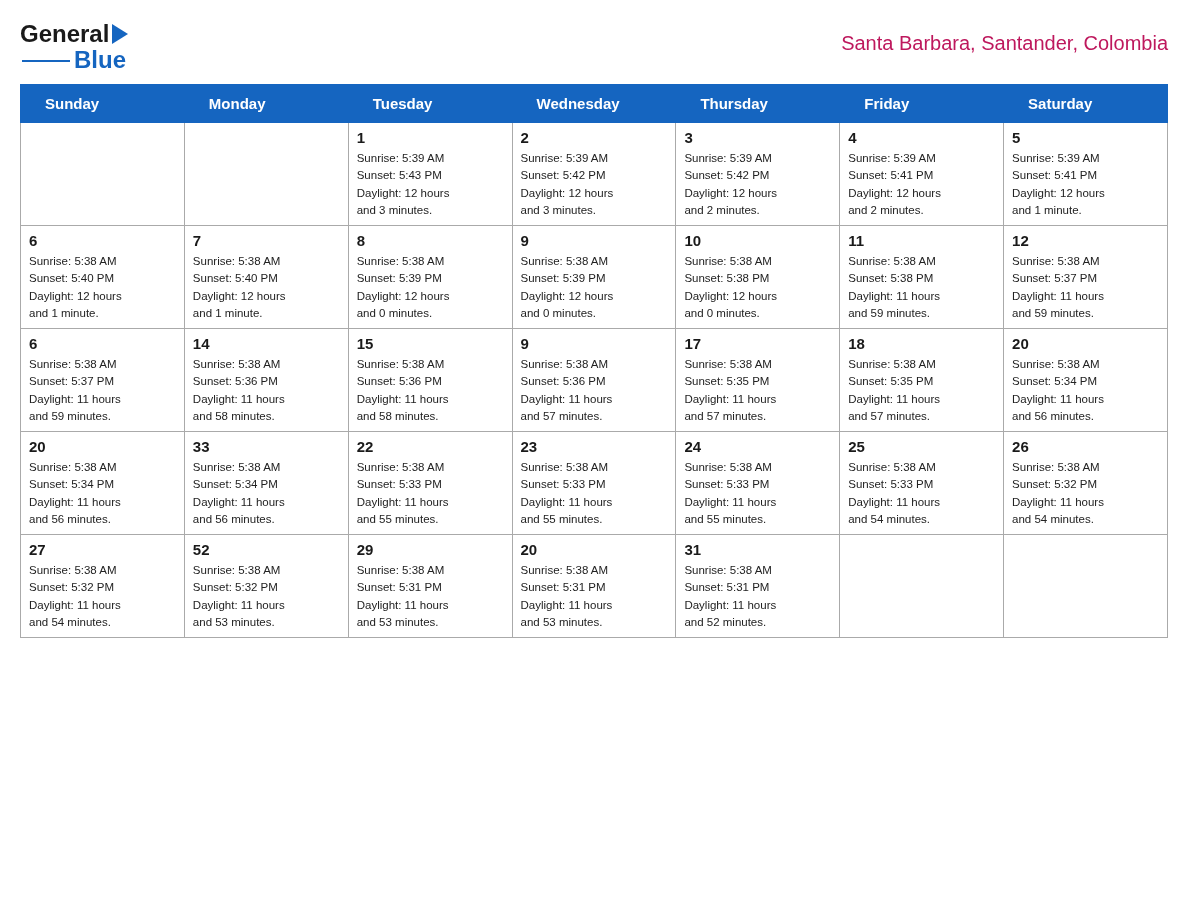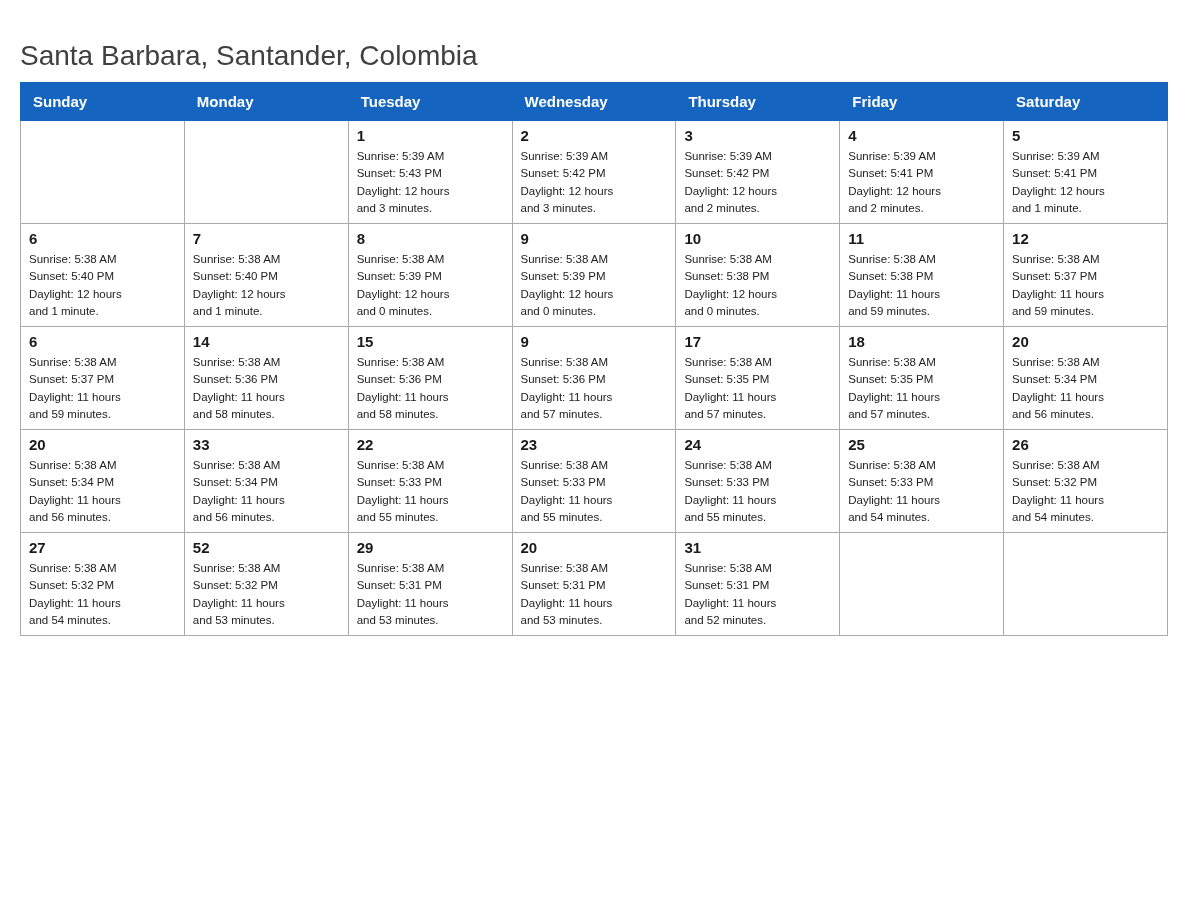--- a/index.html
+++ b/index.html
@@ -19,35 +19,35 @@
     .title-section {
       text-align: right;
     }
     .month-title {
       font-size: 52px;
       font-weight: normal;
       color: #1a1a1a;
       line-height: 1;
     }
     .location {
-      font-size: 28px;
-      color: #404040;
-      margin-top: 20px;
+      font-size: 20px;
+      color: #be185d;
+      margin-top: 12px;
     }
     .calendar {
       width: 100%;
       border-collapse: collapse;
       margin-top: 8px;
     }
     .calendar th {
       background-color: #1565c0;
       color: #fff;
       font-size: 15px;
       font-weight: bold;
-      padding: 10px 12px;
+      padding: 10px 24px;
       text-align: left;
       border: 1px solid #1565c0;
     }
     .calendar td {
       border: 1px solid #aaa;
       vertical-align: top;
       padding: 6px 8px;
       width: 14.28%;
       min-height: 100px;
     }
@@ -84,20 +84,30 @@
     .blue-text {
       color: #1565c0;
       font-size: 24px;
       font-weight: bold;
     }
   </style>
 </head>
 <body>
 
 <div class="header">
+  <div class="logo-wrapper">
+    <div class="logo-row1">
+      <span class="gen">General</span>
+      <span style="display:inline-block; width:0; height:0; border-top:10px solid transparent; border-bottom:10px solid transparent; border-left:16px solid #1565c0; margin-left:3px;"></span>
+    </div>
+    <div class="logo-row2" style="padding-left:2px;">
+      <span style="display:inline-block;width:48px;border-top:2.5px solid #1565c0; margin-right:4px; margin-top:2px;"></span>
+      <span class="blue-text">Blue</span>
+    </div>
+  </div>
   <div class="title-section">
     <div class="location">Santa Barbara, Santander, Colombia</div>
   </div>
 </div>
 
 <table class="calendar">
   <thead>
     <tr id="weekday-header">
         <th>Sunday</th>
         <th>Monday</th>

